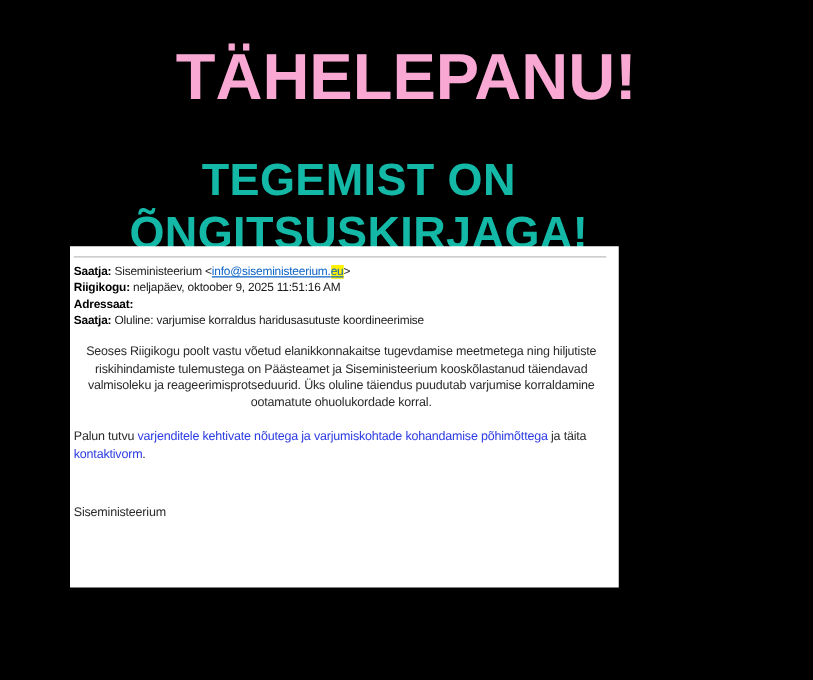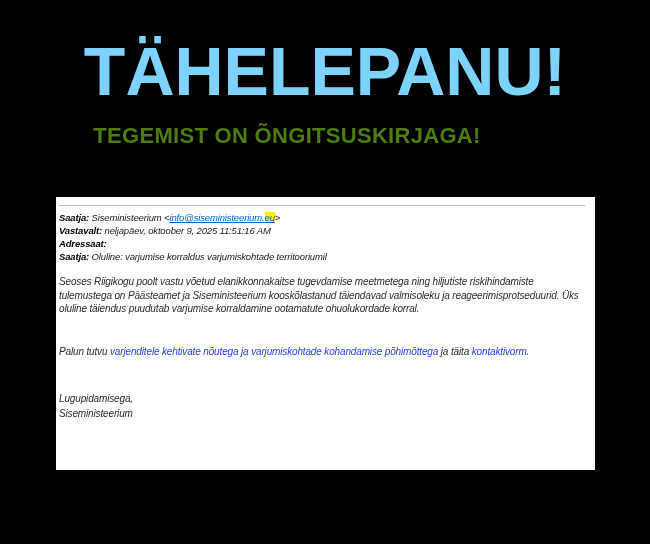--- a/index.html
+++ b/index.html
@@ -6,85 +6,83 @@
   body {
     width: 650px; height: 544px;
     background: #000000;
     position: relative;
     overflow: hidden;
     font-family: "Liberation Sans", sans-serif;
   }
   .banner-title {
     position: absolute; top: 32px; left: 0; width: 650px;
     text-align: center;
-    font-size: 68px; font-weight: 800; letter-spacing: 0px;
-    color: #7dd3fc;
+    font-size: 52px; font-weight: 800; letter-spacing: 0px;
+    color: #f9a8d4;
   }
   .banner-subtitle {
     position: absolute; top: 123px; left: 0; width: 574px;
     text-align: center;
-    font-size: 22px; font-weight: 800; letter-spacing: 0.3px;
-    color: #4d7c0f;
+    font-size: 36px; font-weight: 800; letter-spacing: 0.3px;
+    color: #14b8a6;
   }
   .email-card {
     position: absolute; left: 56px; top: 197px;
-    width: 539px; height: 273px;
+    width: 439px; height: 273px;
     background: #FFFFFF;
     box-sizing: border-box;
     padding: 0 8px 0 3px;
     color: #2b2b2b;
     font-size: 10px;
     letter-spacing: -0.15px;
-    font-style: italic;
   }
   .top-rule { border: 0; border-top: 1px solid #bdbdbd; margin: 8px 2px 5px 0; }
   .hline { line-height: 13px; font-size: 9.5px; color: #1a1a1a; }
   .hline b { font-weight: 700; color: #000; }
   .hlink { color: #0B63C5; text-decoration: underline; cursor: pointer; }
   .hl-yellow { background: #FFF100; }
   .greeting { margin-top: 12px; line-height: 13.5px; }
-  .para { margin: 12px 0 0 0; line-height: 13.5px; }
-  .cta { margin: 29px 0 0 0; line-height: 13.5px; }
+  .para { margin: 12px 0 0 0; line-height: 13.5px; text-align: center; }
+  .cta { margin: 14px 0 0 0; line-height: 13.5px; }
   .blink { color: #2B3BE2; text-decoration: none; cursor: pointer; }
   .sig { margin-top: 34px; line-height: 14.5px; }
   .sig-line { line-height: 14.5px; }
 </style>
 </head>
 <body>
 
 <div class="banner-title">TÄHELEPANU!</div>
 <div class="banner-subtitle">TEGEMIST ON ÕNGITSUSKIRJAGA!</div>
 
 <div class="email-card">
   <hr class="top-rule">
 
   <div class="hline">
     <b>Saatja:</b>
     <span>Siseministeerium</span>
     <span>&lt;</span><a class="hlink"><span>info@siseministeerium.</span><span class="hl-yellow">eu</span></a><span>&gt;</span>
   </div>
 
   <div class="hline">
-    <b>Vastavalt:</b>
+    <b>Riigikogu:</b>
     <span>neljapäev, oktoober 9, 2025 11:51:16 AM</span>
   </div>
 
   <div class="hline">
     <b>Adressaat:</b>
     <span></span>
   </div>
 
   <div class="hline">
     <b>Saatja:</b>
-    <span>Oluline: varjumise korraldus varjumiskohtade territooriumil</span>
+    <span>Oluline: varjumise korraldus haridusasutuste koordineerimise</span>
   </div>
 
 
   <p class="para">Seoses Riigikogu poolt vastu võetud elanikkonnakaitse tugevdamise meetmetega ning hiljutiste riskihindamiste tulemustega on Päästeamet ja Siseministeerium kooskõlastanud täiendavad valmisoleku ja reageerimisprotseduurid. Üks oluline täiendus puudutab varjumise korraldamine ootamatute ohuolukordade korral.</p>
 
 
   <p class="cta"><span>Palun tutvu </span><a class="blink">varjenditele kehtivate nõutega ja varjumiskohtade kohandamise põhimõttega</a><span> ja täita </span><a class="blink">kontaktivorm</a><span>.</span></p>
 
   <div class="sig">
-    <div class="sig-line">Lugupidamisega,</div>
     <div class="sig-line">Siseministeerium</div>
   </div>
 </div>
 
 </body></html>

